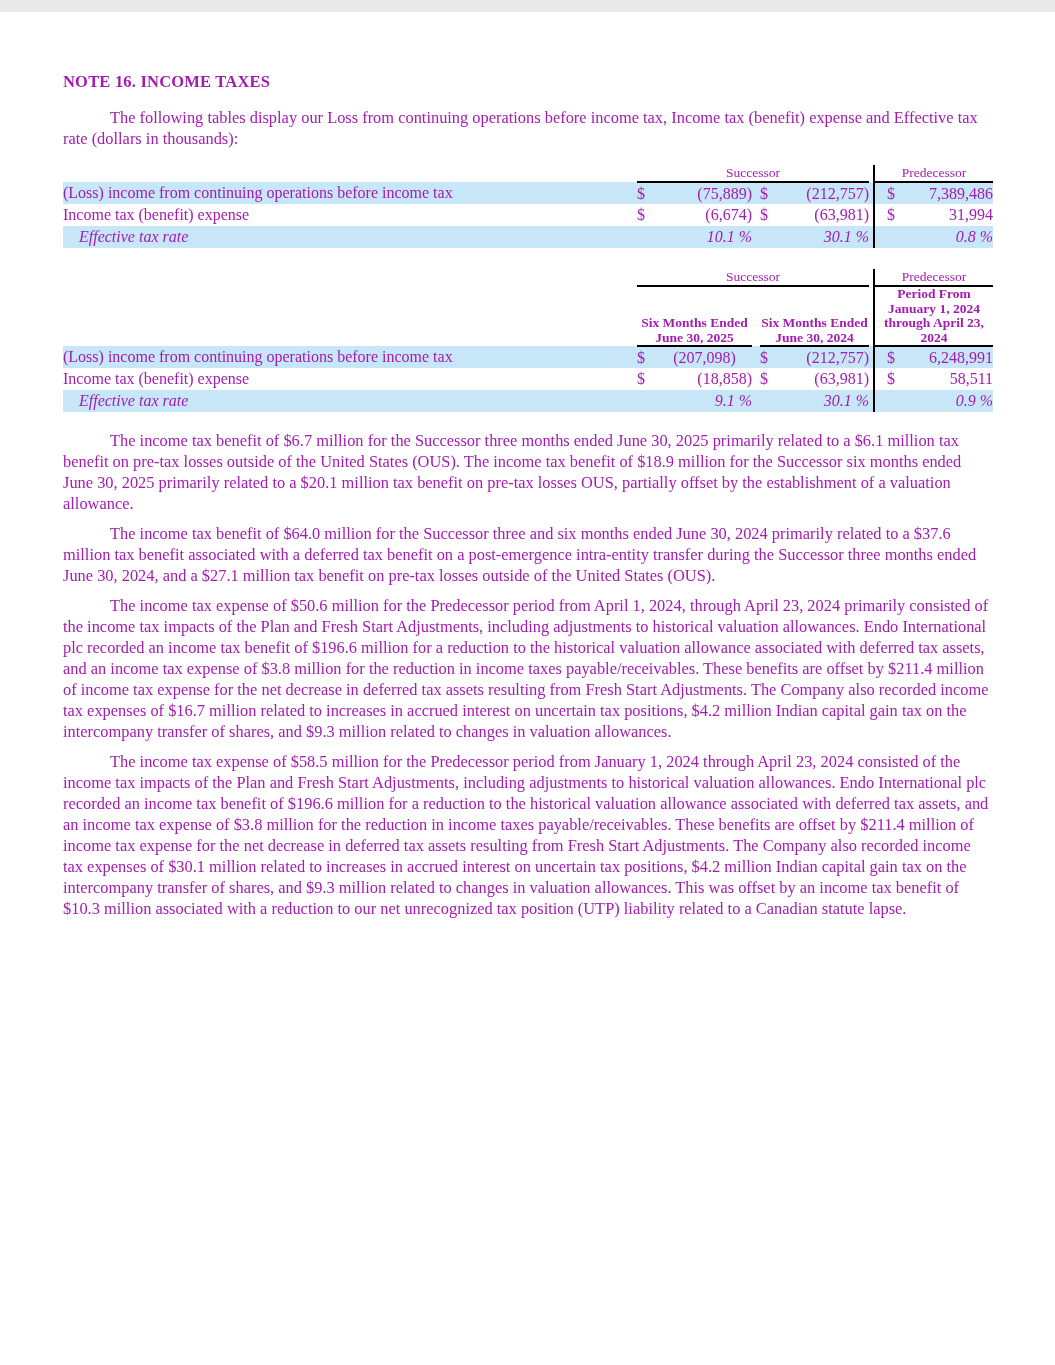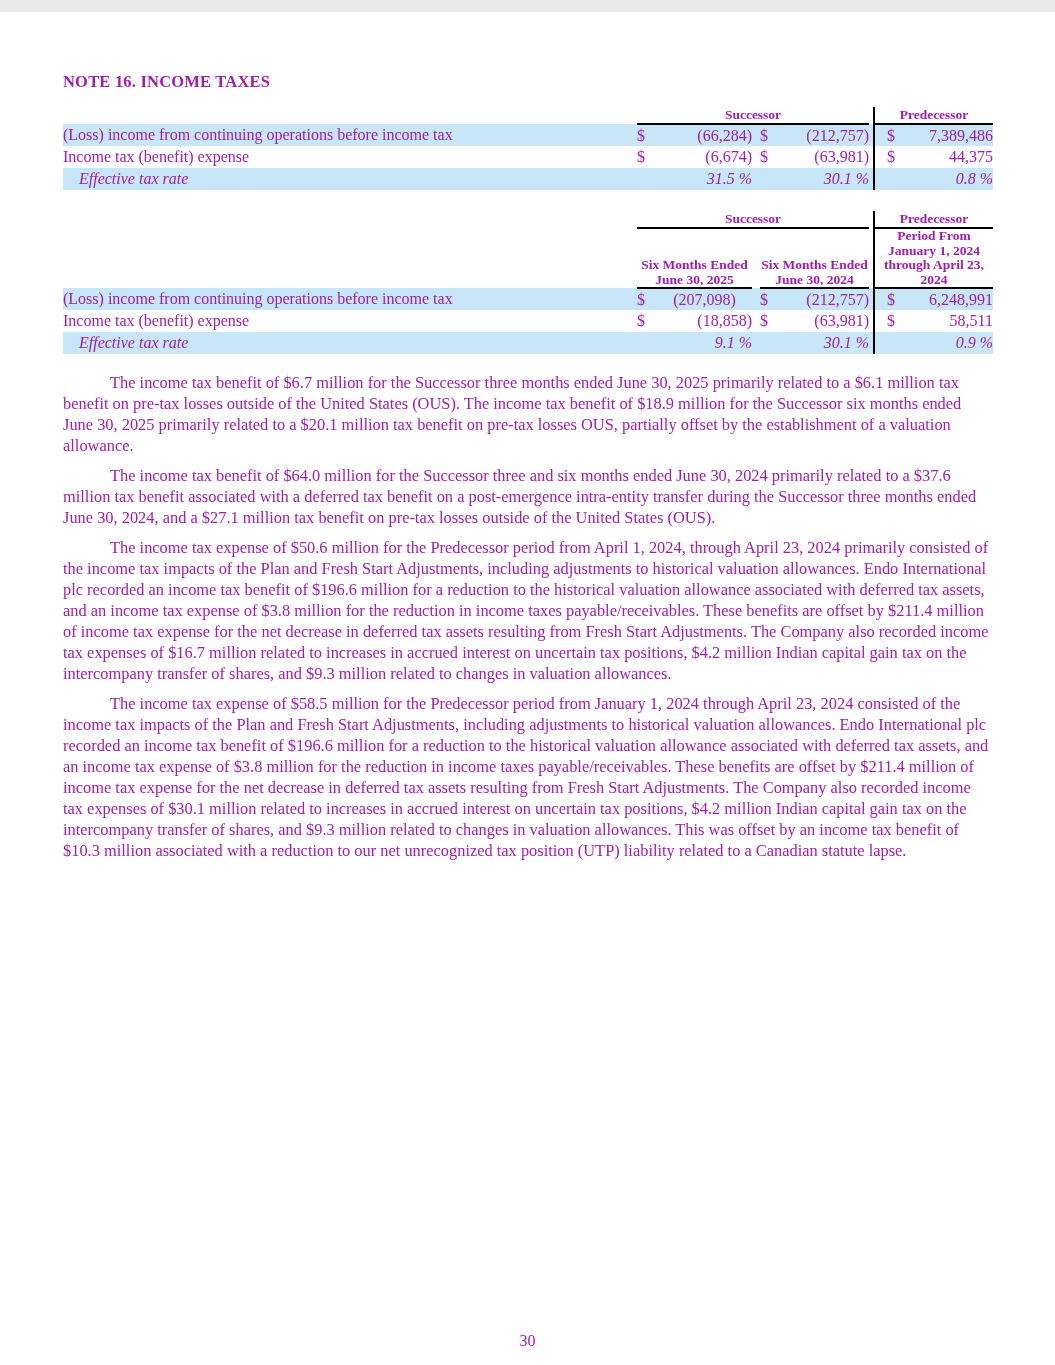--- a/index.html
+++ b/index.html
@@ -36,21 +36,21 @@
     table-layout: fixed;
     width: 930px;
     font-size: 16px;
   }
   table.fin-table.t1 { margin-bottom: 21px; }
   table.fin-table.t2 { margin-bottom: 18px; }
   .fin-table td { padding: 0; vertical-align: bottom; }
 
   .group-head {
     font-size: 13.5px;
-    font-weight: bold;
+    font-weight: normal;
     text-align: center;
     border-bottom: 2px solid #000;
     padding: 2px 0 2px 0;
     line-height: 16px;
   }
   .col-head {
     font-size: 13.5px;
     font-weight: bold;
     text-align: center;
     border-bottom: 2px solid #000;
@@ -85,20 +85,21 @@
     font-size: 16px;
   }
 </style>
 </head>
 <body>
 
 <div class="page">
 
   <div class="note-heading">NOTE 16. INCOME TAXES</div>
 
+  <p class="body-para intro-para">The following tables display our Loss from continuing operations before income tax, Income tax (benefit) expense and Effective tax rate (dollars in thousands):</p>
 
   <table class="fin-table t1">
     <colgroup>
       <col style="width:574px">
         <col style="width:20px">
         <col style="width:95px">
       <col style="width:8px">
         <col style="width:20px">
         <col style="width:89px">
       <col style="width:5px">
@@ -108,42 +109,42 @@
     <tbody>
         <tr>
       <td></td>
       <td colspan="5" class="group-head">Successor</td>
       <td class="gap-cell"></td>
       <td colspan="2" class="group-head pred-rule">Predecessor</td>
     </tr>
     <tr class="data-row hl">
       <td class="row-label" style="background: rgb(199, 231, 248);">(Loss) income from continuing operations before income tax</td>
       <td class="cell-dollar" style="background: rgb(199, 231, 248);">$</td>
-      <td class="cell-value" style="background: rgb(199, 231, 248);">(66,284)</td>
+      <td class="cell-value" style="background: rgb(199, 231, 248);">(75,889)</td>
       <td class="gap-cell" style="background: rgb(199, 231, 248);"></td>
       <td class="cell-dollar" style="background: rgb(199, 231, 248);">$</td>
       <td class="cell-value" style="background: rgb(199, 231, 248);">(212,757)</td>
       <td class="gap-cell" style="background: rgb(199, 231, 248);"></td>
       <td class="cell-dollar pred-rule" style="background: rgb(199, 231, 248);">$</td>
       <td class="cell-value" style="background: rgb(199, 231, 248);">7,389,486</td>
     </tr>
     <tr class="data-row">
       <td class="row-label">Income tax (benefit) expense</td>
       <td class="cell-dollar">$</td>
       <td class="cell-value">(6,674)</td>
       <td class="gap-cell"></td>
       <td class="cell-dollar">$</td>
       <td class="cell-value">(63,981)</td>
       <td class="gap-cell"></td>
       <td class="cell-dollar pred-rule">$</td>
-      <td class="cell-value">44,375</td>
+      <td class="cell-value">31,994</td>
     </tr>
     <tr class="data-row hl">
       <td class="row-label lbl-italic" style="background: rgb(199, 231, 248);">Effective tax rate</td>
-      <td colspan="2" class="cell-pct" style="background: rgb(199, 231, 248);">31.5 %</td>
+      <td colspan="2" class="cell-pct" style="background: rgb(199, 231, 248);">10.1 %</td>
       <td class="gap-cell" style="background: rgb(199, 231, 248);"></td>
       <td colspan="2" class="cell-pct" style="background: rgb(199, 231, 248);">30.1 %</td>
       <td class="gap-cell" style="background: rgb(199, 231, 248);"></td>
       <td colspan="2" class="cell-pct pred-rule" style="background: rgb(199, 231, 248);">0.8 %</td>
     </tr>
   </tbody>
     </table>
 
   <table class="fin-table t2">
     <colgroup>
@@ -203,14 +204,13 @@
       <td colspan="2" class="cell-pct pred-rule" style="background: rgb(199, 231, 248);">0.9 %</td>
     </tr>
   </tbody>
     </table>
 
   <p class="body-para">The income tax benefit of $6.7 million for the Successor three months ended June 30, 2025 primarily related to a $6.1 million tax benefit on pre-tax losses outside of the United States (OUS). The income tax benefit of $18.9 million for the Successor six months ended June 30, 2025 primarily related to a $20.1 million tax benefit on pre-tax losses OUS, partially offset by the establishment of a valuation allowance.</p>
   <p class="body-para">The income tax benefit of $64.0 million for the Successor three and six months ended June 30, 2024 primarily related to a $37.6 million tax benefit associated with a deferred tax benefit on a post-emergence intra-entity transfer during the Successor three months ended June 30, 2024, and a $27.1 million tax benefit on pre-tax losses outside of the United States (OUS).</p>
   <p class="body-para">The income tax expense of $50.6 million for the Predecessor period from April 1, 2024, through April 23, 2024 primarily consisted of the income tax impacts of the Plan and Fresh Start Adjustments, including adjustments to historical valuation allowances. Endo International plc recorded an income tax benefit of $196.6 million for a reduction to the historical valuation allowance associated with deferred tax assets, and an income tax expense of $3.8 million for the reduction in income taxes payable/receivables. These benefits are offset by $211.4 million of income tax expense for the net decrease in deferred tax assets resulting from Fresh Start Adjustments. The Company also recorded income tax expenses of $16.7 million related to increases in accrued interest on uncertain tax positions, $4.2 million Indian capital gain tax on the intercompany transfer of shares, and $9.3 million related to changes in valuation allowances.</p>
   <p class="body-para">The income tax expense of $58.5 million for the Predecessor period from January 1, 2024 through April 23, 2024 consisted of the income tax impacts of the Plan and Fresh Start Adjustments, including adjustments to historical valuation allowances. Endo International plc recorded an income tax benefit of $196.6 million for a reduction to the historical valuation allowance associated with deferred tax assets, and an income tax expense of $3.8 million for the reduction in income taxes payable/receivables. These benefits are offset by $211.4 million of income tax expense for the net decrease in deferred tax assets resulting from Fresh Start Adjustments. The Company also recorded income tax expenses of $30.1 million related to increases in accrued interest on uncertain tax positions, $4.2 million Indian capital gain tax on the intercompany transfer of shares, and $9.3 million related to changes in valuation allowances. This was offset by an income tax benefit of $10.3 million associated with a reduction to our net unrecognized tax position (UTP) liability related to a Canadian statute lapse.</p>
 
-  <div class="page-number">30</div>
 </div>
 
 </body></html>

